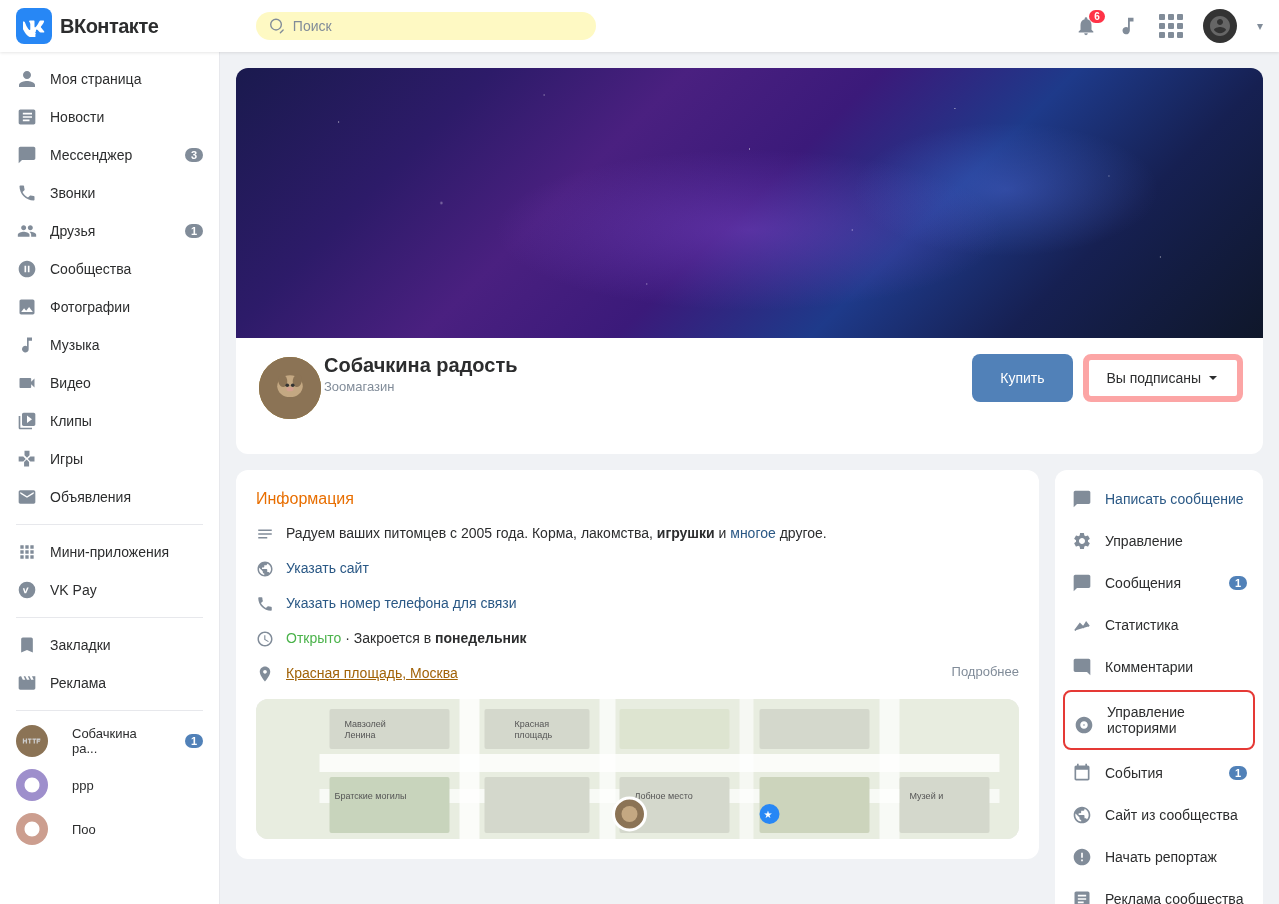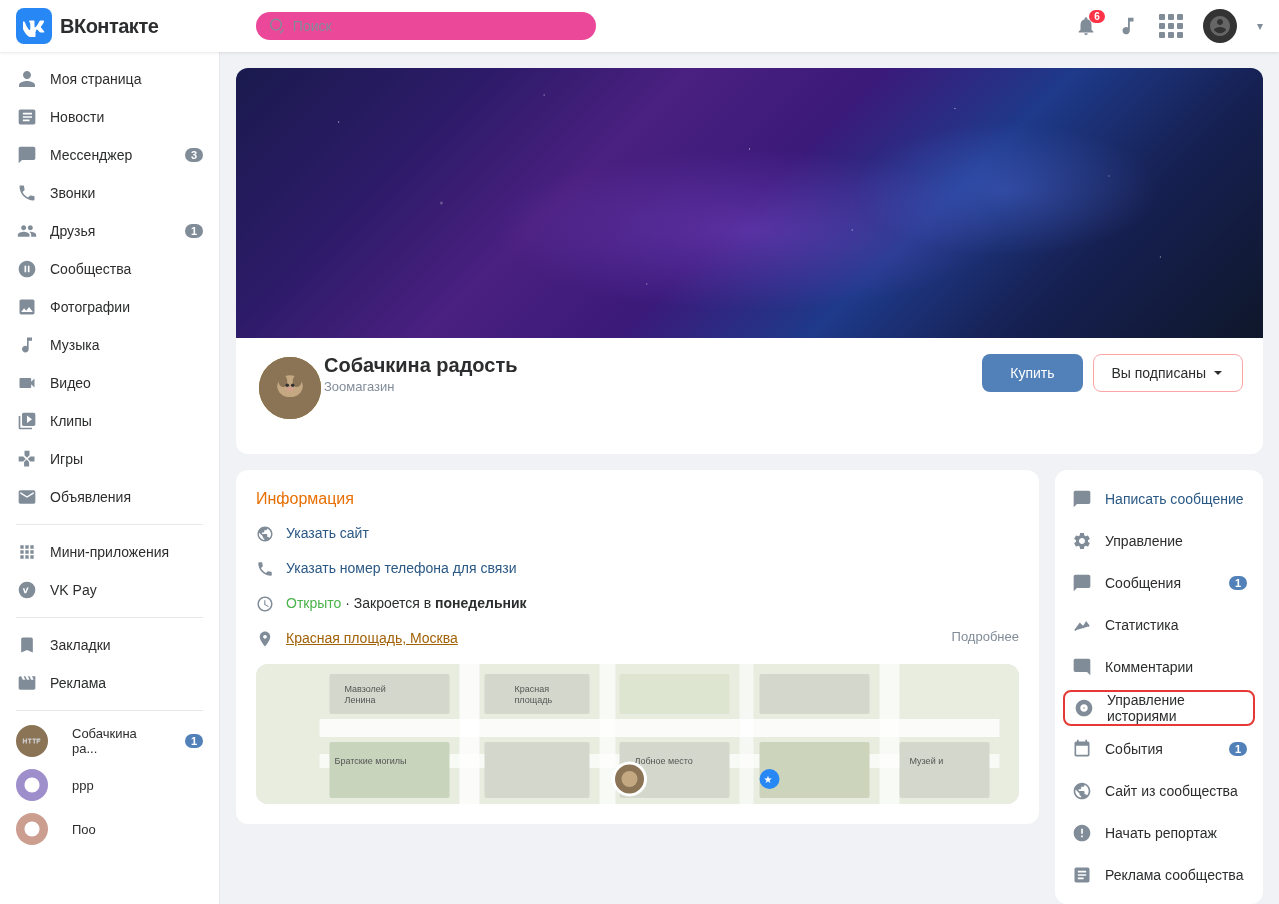--- a/index.html
+++ b/index.html
@@ -9,21 +9,21 @@
     .header {
       position: fixed; top: 0; left: 0; right: 0; height: 52px;
       background: #fff; display: flex; align-items: center;
       padding: 0 16px; z-index: 100; box-shadow: 0 1px 3px rgba(0,0,0,0.1);
     }
     .header-logo { display: flex; align-items: center; gap: 8px; min-width: 220px; }
     .vk-icon { width: 36px; height: 36px; background: #2787f5; border-radius: 8px; display: flex; align-items: center; justify-content: center; }
     .vk-icon svg { width: 22px; height: 22px; fill: #fff; }
     .vk-text { font-size: 20px; font-weight: 600; color: #2c2d2e; letter-spacing: -0.5px; }
     .header-search { flex: 1; max-width: 340px; margin: 0 20px; }
-    .search-box { display: flex; align-items: center; background: #ec4899; border-radius: 20px; padding: 6px 14px; gap: 8px; }
+    .search-box { display: flex; align-items: center; background: #fef9c3; border-radius: 20px; padding: 6px 14px; gap: 8px; }
     .search-box input { border: none; background: transparent; outline: none; font-size: 14px; color: #2c2d2e; width: 100%; }
     .search-box input::placeholder { color: #818c99; }
     .header-actions { display: flex; align-items: center; gap: 20px; margin-left: auto; }
     .header-icon { position: relative; cursor: pointer; color: #818c99; font-size: 20px; }
     .badge { position: absolute; top: -5px; right: -8px; background: #ff3347; color: #fff; font-size: 10px; font-weight: 700; border-radius: 10px; padding: 1px 4px; min-width: 16px; text-align: center; }
     .header-avatar { width: 34px; height: 34px; border-radius: 50%; background: #333; overflow: hidden; cursor: pointer; display: flex; align-items: center; justify-content: center; }
     .grid-icon { display: grid; grid-template-columns: repeat(3,6px); gap: 3px; cursor: pointer; }
     .grid-icon span { width: 6px; height: 6px; background: #818c99; border-radius: 1px; }
 
     
@@ -51,42 +51,42 @@
     .cover-glow2 { position: absolute; top: 20%; right: 10%; width: 30%; height: 50%; background: radial-gradient(ellipse, rgba(100,130,255,0.3) 0%, transparent 70%); }
 
     
     .group-header { background: #fff; border-radius: 0 0 12px 12px; padding: 16px 20px 32px; display: flex; align-items: flex-start; gap: 0; margin-bottom: 16px; }
     .group-avatar { width: 68px; height: 68px; border-radius: 50%; background: #8b6914; overflow: hidden; display: flex; align-items: center; justify-content: center; border: 3px solid #fff; flex-shrink: 0; }
     .group-info { flex: 1; }
     .group-name { font-size: 20px; font-weight: 600; color: #2c2d2e; margin-bottom: 2px; }
     .group-type { font-size: 13px; color: #818c99; }
     .group-actions { display: flex; gap: 10px; margin-left: auto; }
     .btn-buy { background: #5181b8; color: #fff; border: none; border-radius: 8px; padding: 10px 28px; font-size: 14px; font-weight: 500; cursor: pointer; }
-    .btn-subscribed { background: #fff; color: #2c2d2e; border: 1px solid #fca5a5; border-radius: 8px; padding: 10px 18px; font-size: 14px; cursor: pointer; display: flex; align-items: center; gap: 6px; }
+    .btn-subscribed { background: #fff; color: #2c2d2e; border: 6px solid #fca5a5; border-radius: 8px; padding: 10px 18px; font-size: 14px; cursor: pointer; display: flex; align-items: center; gap: 6px; }
 
     
     .content-area { display: flex; gap: 16px; }
     .content-main { flex: 1; }
     .content-side { width: 208px; flex-shrink: 0; }
 
     
     .info-block { background: #fff; border-radius: 12px; padding: 20px; margin-bottom: 16px; }
     .info-title { color: #e86e00; font-size: 16px; font-weight: 500; margin-bottom: 16px; }
     .info-row { display: flex; align-items: flex-start; gap: 10px; margin-bottom: 14px; }
     .info-icon { width: 20px; height: 20px; color: #818c99; flex-shrink: 0; margin-top: 1px; font-size: 16px; text-align: center; }
     .info-text { font-size: 14px; color: #2c2d2e; line-height: 1.4; }
 
     
     .map-block { background: #e8e8e8; border-radius: 12px; overflow: hidden; height: 140px; position: relative; }
     .map-bg { width: 100%; height: 100%; background: #e8ede0; position: relative; overflow: hidden; padding-left: 44px; }
 
     
     .right-panel { background: #fff; border-radius: 12px; padding: 8px 0; }
     .right-panel-item { display: flex; align-items: center; gap: 12px; padding: 10px 16px; cursor: pointer; border-radius: 0; }
-    .right-panel-item.highlighted { border: 2px solid #e53935; border-radius: 8px; margin: 2px 8px; padding: 0 8px; }
+    .right-panel-item.highlighted { border: 2px solid #e53935; border-radius: 8px; margin: 2px 8px; padding: 12px 8px; align-items: flex-end; }
     .right-panel-icon { width: 22px; height: 22px; color: #818c99; display: flex; align-items: center; justify-content: center; font-size: 18px; flex-shrink: 0; }
     .right-panel-label { font-size: 14px; color: #2c2d2e; flex: 1; }
     .right-panel-label.blue { color: #2a5885; }
     .right-panel-badge { background: #5181b8; color: #fff; font-size: 11px; font-weight: 600; border-radius: 10px; padding: 1px 6px; }
 
     
     svg { display: block; }
   </style>
 </head>
 <body>
@@ -360,20 +360,31 @@
         </div>
       </div>
     </div>
 
     <div class="content-area">
 
       <div class="content-main">
         <div class="info-block">
           <div class="info-title">Информация</div>
 
+          <div class="info-row">
+            <span class="info-icon">
+              <svg width="18" height="18" viewBox="0 0 24 24" fill="#818c99">
+                  <path d="M3 18h12v-2H3v2zm0-5h18v-2H3v2zm0-7v2h18V6H3z"></path>
+                </svg>
+            </span>
+            <div class="info-text">
+              Радуем ваших питомцев с 2005 года. Корма, лакомства, <strong>игрушки</strong> и
+              <span style="color:#2a5885;">многое</span> другое.
+            </div>
+          </div>
 
           <div class="info-row">
             <span class="info-icon">
               <svg width="18" height="18" viewBox="0 0 24 24" fill="#818c99">
                   <path d="M12 2C6.48 2 2 6.48 2 12s4.48 10 10 10 10-4.48 10-10S17.52 2 12 2zm-1 17.93c-3.95-.49-7-3.85-7-7.93 0-.62.08-1.21.21-1.79L9 15v1c0 1.1.9 2 2 2v1.93zm6.9-2.54c-.26-.81-1-1.39-1.9-1.39h-1v-3c0-.55-.45-1-1-1H8v-2h2c.55 0 1-.45 1-1V7h2c1.1 0 2-.9 2-2v-.41c2.93 1.19 5 4.06 5 7.41 0 2.08-.8 3.97-2.1 5.39z"></path>
                 </svg>
             </span>
             <div class="info-text link" style="color:#2a5885;cursor:pointer;">Указать сайт</div>
           </div>
 

